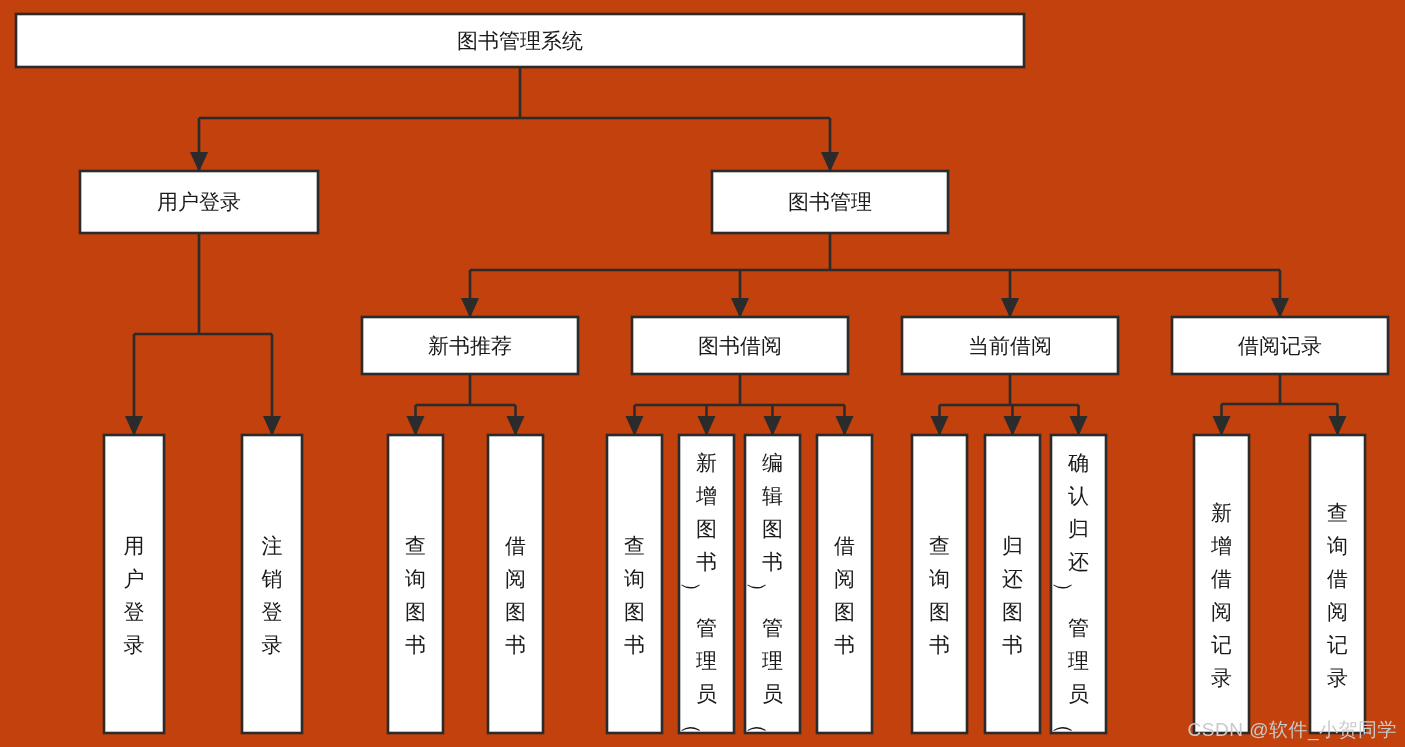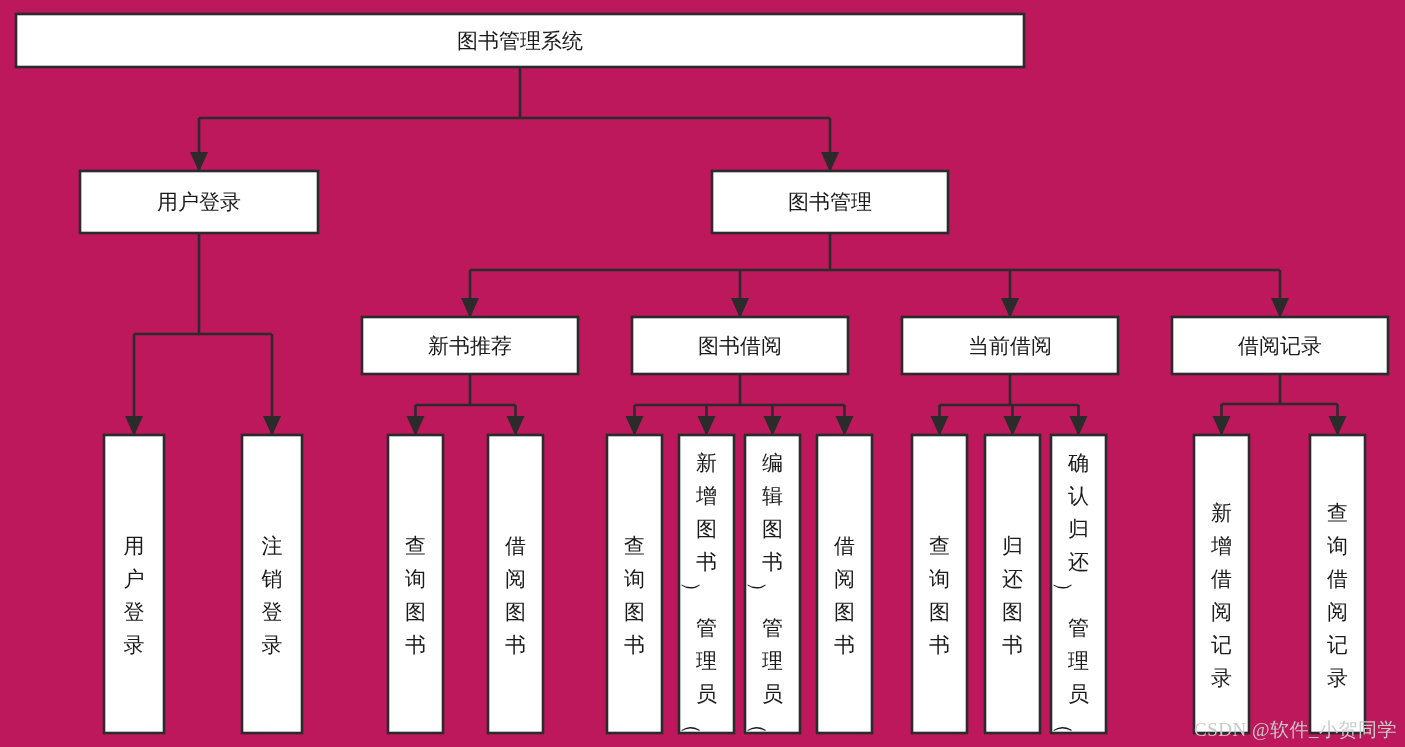--- a/index.html
+++ b/index.html
@@ -1,21 +1,21 @@
 <!DOCTYPE html>
 <html><head>
 <meta charset="utf-8">
 <style>
   html,body{margin:0;padding:0;background:#ffffff;}
   body{
     width:1405px;height:747px;
     font-family:"DejaVu Sans","Liberation Sans",sans-serif;
     overflow:hidden;
   }
-  #diagram-root{position:relative;width:1405px;height:747px;background:#be185d;}
+  #diagram-root{position:relative;width:1405px;height:747px;background:#c2410c;}
   svg.diagram{position:absolute;left:0;top:0;width:1405px;height:747px;display:block;}
   .node-rect{fill:#ffffff;stroke:#2b2b2b;stroke-width:2.6;}
   .conn{stroke:#2b2b2b;stroke-width:2.6;fill:none;}
   .arrow-head{fill:#2b2b2b;stroke:none;}
   .node-label{
     fill:#1a1a1a;
     font-family:"DejaVu Sans","Liberation Sans",sans-serif;
     font-size:21px;
     dominant-baseline:middle;
     text-anchor:middle;
@@ -26,21 +26,21 @@
     font-family:"DejaVu Sans","Liberation Sans",sans-serif;
     font-size:21px;
     text-anchor:middle;
     white-space:pre;
   }
   .watermark{
     position:absolute;
     right:8px;bottom:4px;
     color:#c9c9c9;
     font-size:19px;
-    font-family:Liberation Serif, serif;
+    font-family:Liberation Sans, sans-serif;
     letter-spacing:0.5px;
     pointer-events:none;
     user-select:none;
   }
 </style>
 </head>
 <body>
 
 <div id="diagram-root">
 

